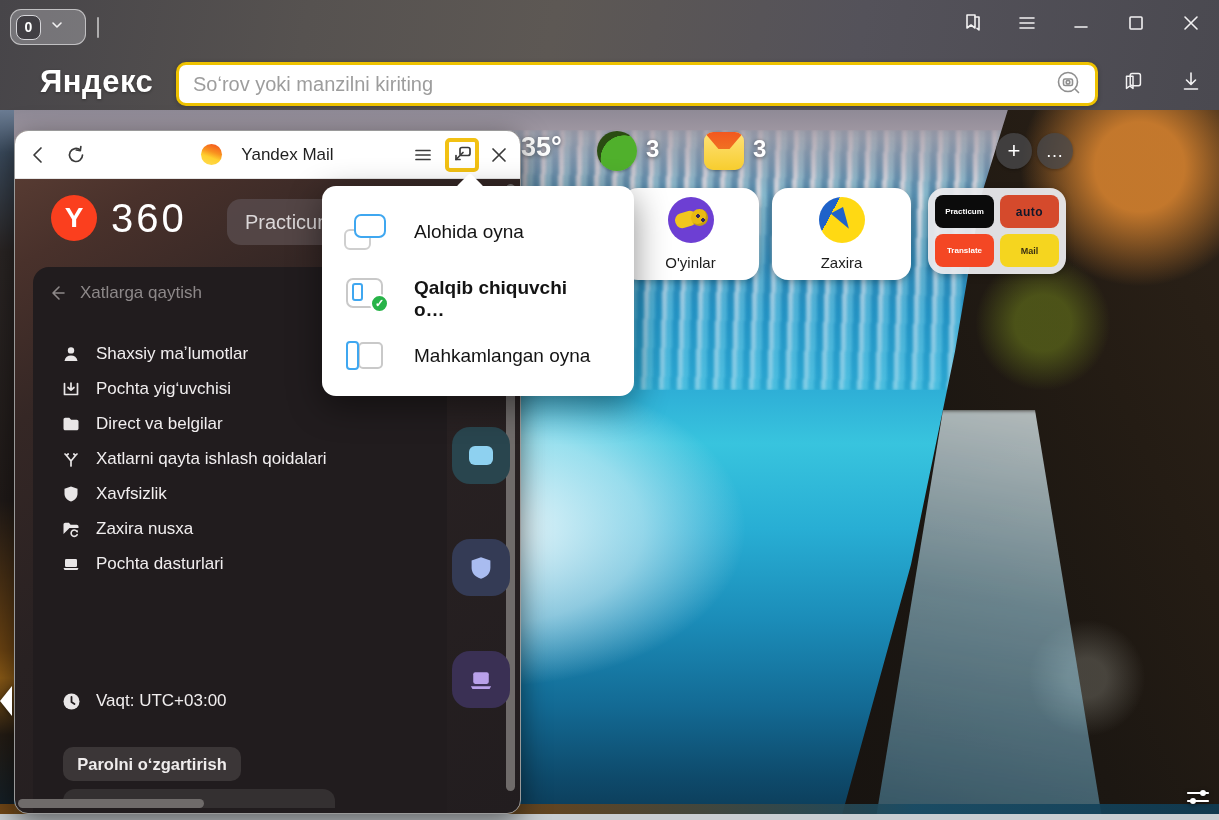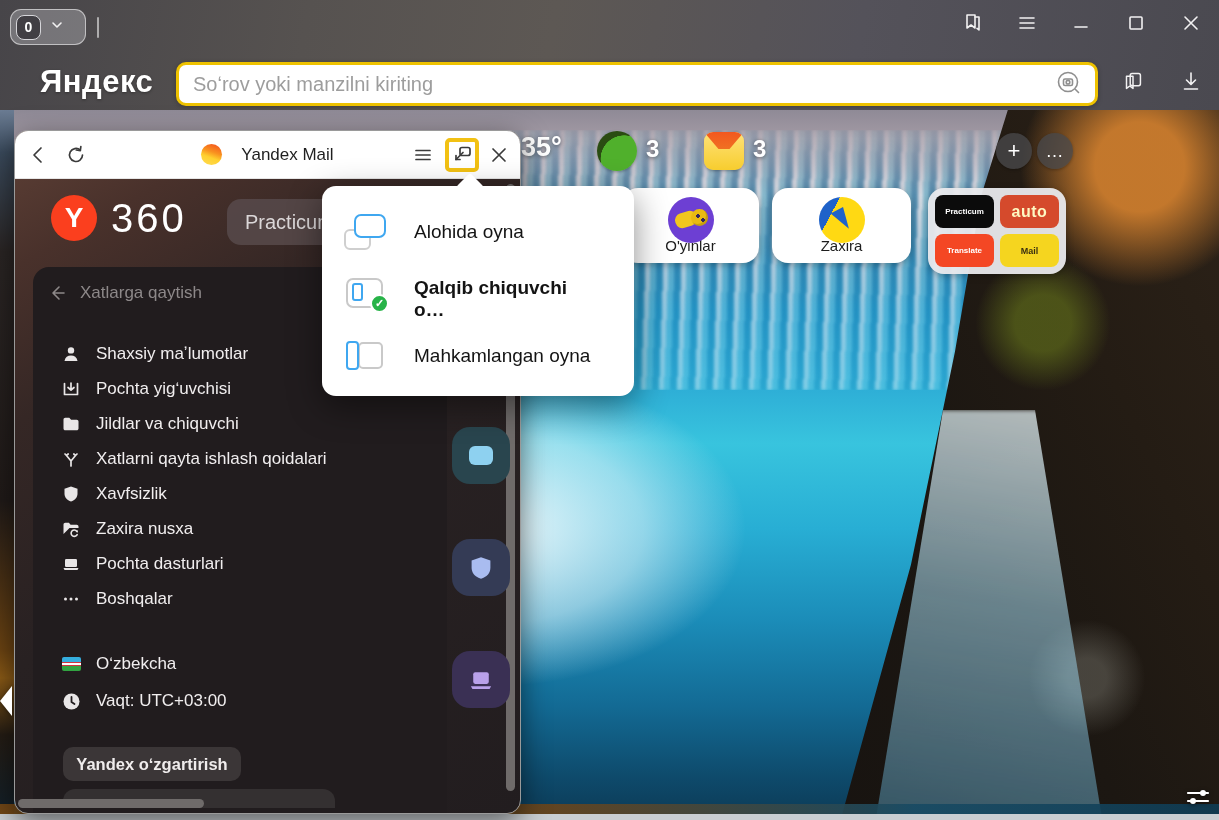--- a/index.html
+++ b/index.html
@@ -67,42 +67,42 @@
   .badge-count { color:#fff; font-size:24px; font-weight:bold; text-shadow:0 1px 4px rgba(0,0,0,.5); }
   .mail-ico { left:704px; top:132px; width:40px; height:38px; border-radius:9px;
     background:linear-gradient(180deg,#ffe27a 0%,#f7cd2e 100%); box-shadow:0 1px 3px rgba(0,0,0,.3); overflow:hidden; }
   .mail-ico::before { content:""; position:absolute; left:0; top:0; width:100%; height:100%;
     background:linear-gradient(180deg,#f2581f 0%,#f07022 45%, transparent 46%);
     clip-path:polygon(0 0,100% 0,50% 62%); }
   .round-btn { top:133px; width:36px; height:36px; border-radius:50%; background:rgba(72,72,74,.78);
     color:#fff; display:flex; align-items:center; justify-content:center; font-size:22px; box-shadow:0 1px 3px rgba(0,0,0,.3); }
 
   
-  .tile { top:188px; height:75px; background:#fff; border-radius:16px; box-shadow:0 2px 7px rgba(0,0,0,.28);
+  .tile { top:188px; height:92px; background:#fff; border-radius:16px; box-shadow:0 2px 7px rgba(0,0,0,.28);
     display:flex; flex-direction:column; align-items:center; justify-content:flex-end; padding-bottom:9px; }
   .tile-label { font-size:15px; color:#1d1d1d; }
   .tile-icon { position:absolute; top:9px; width:46px; height:46px; border-radius:50%; }
   .games-icon { background:#6d3fd3; overflow:hidden; }
   .games-icon::before { content:""; position:absolute; left:7px; top:15px; width:22px; height:15px;
     background:#f2c61e; border-radius:7px; transform:rotate(-18deg); }
   .games-icon::after { content:""; position:absolute; right:6px; top:12px; width:17px; height:17px;
     background:#e9ba12; border-radius:50%;
     box-shadow:inset -2px -2px 0 rgba(0,0,0,.15); }
   .games-dots { position:absolute; right:9px; top:16px; width:10px; height:10px;
     background:radial-gradient(circle 1.8px at 3px 3px,#33255c 98%,transparent), radial-gradient(circle 1.8px at 8px 7px,#33255c 98%,transparent); z-index:2; }
   .direct-icon { background:linear-gradient(118deg,#1f62c9 30%,#ffd913 30%); }
   .direct-icon::before { content:""; position:absolute; left:16px; top:12px; width:0; height:0;
     border-left:9px solid transparent; border-right:5px solid transparent; border-top:22px solid #1f62c9;
     transform:rotate(-28deg); }
   .tile-group { top:188px; height:86px; background:rgba(233,233,236,.95); border-radius:16px;
     box-shadow:0 2px 7px rgba(0,0,0,.28); display:grid; grid-template-columns:1fr 1fr; grid-template-rows:1fr 1fr;
     gap:6px; padding:7px; }
   .mini { border-radius:8px; display:flex; align-items:center; justify-content:center; font-weight:bold; }
   .mini-practicum { background:#0b0b0b; color:#fff; font-size:8px; }
-  .mini-auto { background:#d54a2c; color:#fef9c3; font-size:16px; letter-spacing:.5px; }
+  .mini-auto { background:#d54a2c; color:#0f172a; font-size:12px; letter-spacing:.5px; }
   .mini-translate { background:#f44724; color:#fff; font-size:8px; }
   .mini-music { background:#f5d51f; color:#3a3010; font-size:9px; }
 
   .edge-handle { left:0; top:686px; width:0; height:0; border-top:15px solid transparent;
     border-bottom:15px solid transparent; border-right:12px solid #fff; filter:drop-shadow(0 1px 2px rgba(0,0,0,.4)); }
   .filter-fab { left:1185px; top:786px; width:26px; height:22px; filter:drop-shadow(0 1px 2px rgba(0,0,0,.6)); }
 
   
   #popup { position:absolute; left:14px; top:130px; width:507px; height:684px; border-radius:14px;
     background:linear-gradient(150deg,#5e4036 0%,#49312b 14%,#352725 30%,#282122 55%,#221d1f 100%);
@@ -332,21 +332,21 @@
             </svg>
         </span>
         <span>Pochta yigʻuvchisi</span>
       </div>
       <div class="abs nav-item" style="top:142px">
         <span class="nav-ic">
           <svg width="18" height="18" viewBox="0 0 18 18" fill="#e9e6e7">
               <path d="M1.5 4.5c0-1 .8-1.8 1.8-1.8h4l1.8 2h5.6c1 0 1.8.8 1.8 1.8v7c0 1-.8 1.8-1.8 1.8H3.3c-1 0-1.8-.8-1.8-1.8z"></path>
             </svg>
         </span>
-        <span>Jildlar va chiquvchi</span>
+        <span>Direct va belgilar</span>
       </div>
       <div class="abs nav-item" style="top:177px">
         <span class="nav-ic">
           <svg class="stroke" width="18" height="18" viewBox="0 0 18 18" style="stroke:#e9e6e7; stroke-width:1.7">
               <path d="M9 16v-5M9 11L4.5 5.5M9 11l4.5-5.5M3 4l1.5 1.5L6.2 4M11.8 4l1.7 1.5L15 4"></path>
             </svg>
         </span>
         <span>Xatlarni qayta ishlash qoidalari</span>
       </div>
       <div class="abs nav-item" style="top:247px">
@@ -369,49 +369,33 @@
       </div>
       <div class="abs nav-item" style="top:282px">
         <span class="nav-ic">
           <svg width="18" height="18" viewBox="0 0 18 18" fill="#e9e6e7">
               <rect x="3" y="4" width="12" height="8" rx="1.3"></rect>
               <path d="M1.5 13h15l-1 2h-13z"></path>
             </svg>
         </span>
         <span>Pochta dasturlari</span>
       </div>
-      <div class="abs nav-item" style="top:317px">
-        <span class="nav-ic">
-          <svg width="18" height="18" viewBox="0 0 18 18" fill="#e9e6e7">
-              <circle cx="3.5" cy="9" r="1.5"></circle>
-              <circle cx="9" cy="9" r="1.5"></circle>
-              <circle cx="14.5" cy="9" r="1.5"></circle>
-            </svg>
-        </span>
-        <span>Boshqalar</span>
-      </div>
-
-      <div class="abs nav-item" style="top:382px">
-        <span class="nav-ic">
-            <span class="uzb-flag"></span>
-          </span>
-        <span>Oʻzbekcha</span>
-      </div>
+
       <div class="abs nav-item" style="top:419px">
         <span class="nav-ic">
           <svg width="19" height="19" viewBox="0 0 19 19">
               <circle cx="9.5" cy="9.5" r="8" fill="#e9e6e7"></circle>
               <path d="M9.5 5v5l3 2" stroke="#211c1e" stroke-width="1.8" fill="none" stroke-linecap="round"></path>
             </svg>
         </span>
         <span>Vaqt: UTC+03:00</span>
       </div>
     </div>
 
-    <div class="abs pw-btn">Yandex oʻzgartirish</div>
+    <div class="abs pw-btn">Parolni oʻzgartirish</div>
     <div class="abs partial-btn"></div>
     <div class="abs hscroll"></div>
     <div class="abs vscroll"></div>
 
     <div class="abs content-chip chip1">
         <i></i>
       </div>
     <div class="abs content-chip chip2">
       <svg width="26" height="26" viewBox="0 0 18 18" fill="#a9bcf0">
           <path d="M9 1.5l6.5 2.3v5c0 3.8-2.6 6.4-6.5 7.7-3.9-1.3-6.5-3.9-6.5-7.7v-5z"></path>

